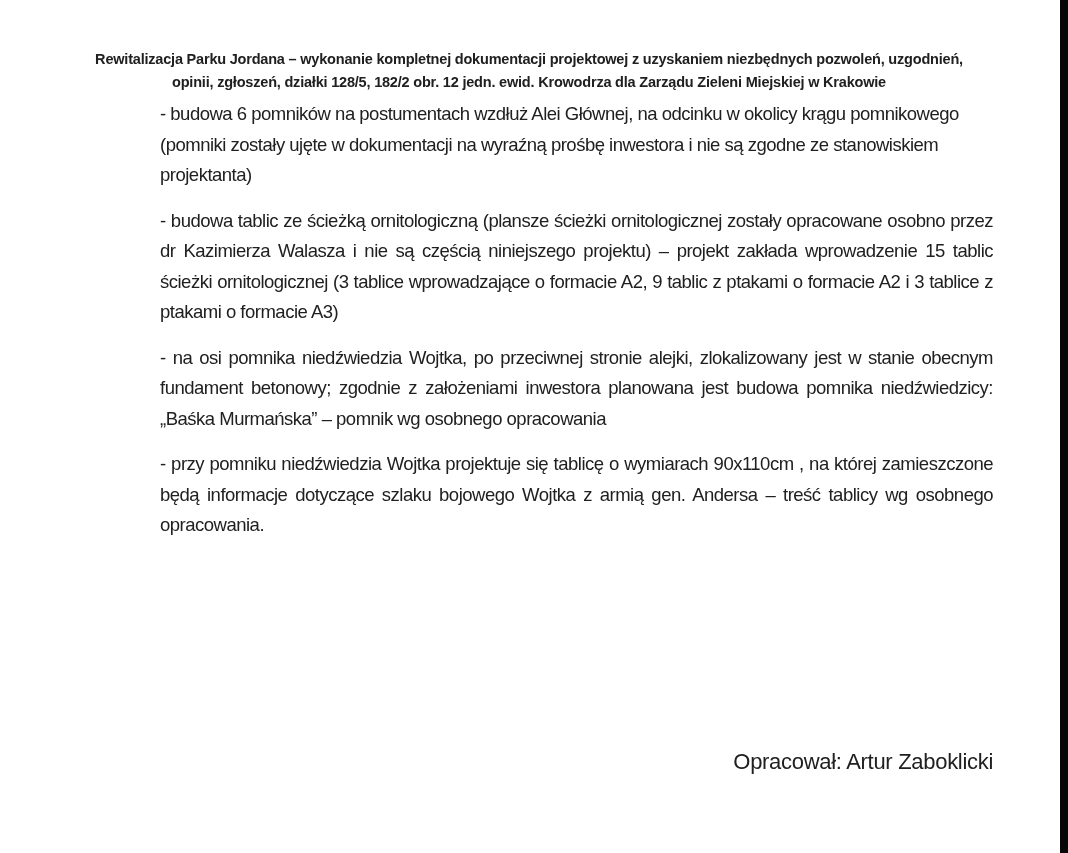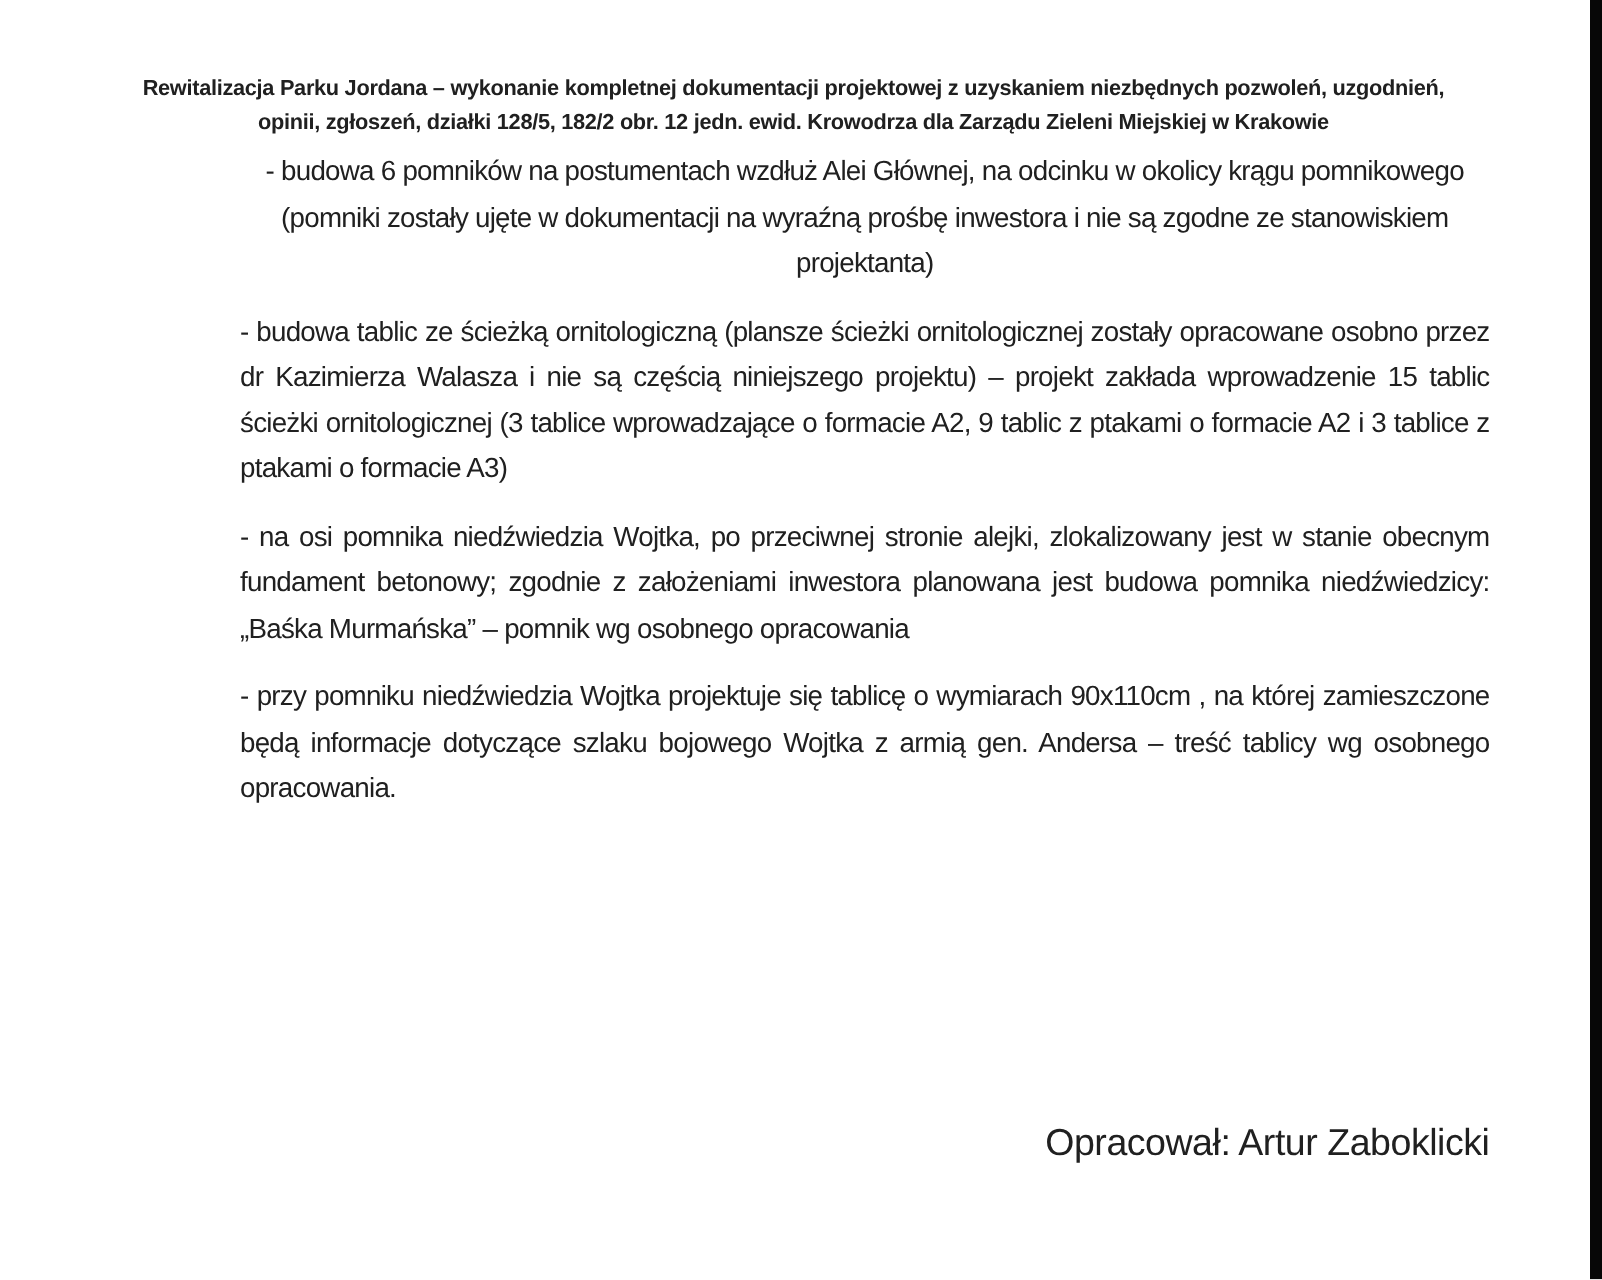--- a/index.html
+++ b/index.html
@@ -37,21 +37,21 @@
     margin: 0 0 15px 0;
     font-size: 18.5px;
     line-height: 30.5px;
     letter-spacing: -0.5px;
     text-align: justify; 
   }
   .doc-footer {
     position: absolute;
     top: 750px;
     right: 75px;
-    font-size: 25px;
+    font-size: 22px;
     letter-spacing: -0.3px;
     line-height: 24px;
     text-align: right;
   }
   .right-edge-bar {
     position: absolute;
     top: 0;
     right: 0;
     width: 8px;
     height: 100%;
@@ -62,21 +62,21 @@
 <body>
 
 <div class="page">
 
   <header class="doc-header">
     <div class="doc-header-line">Rewitalizacja Parku Jordana – wykonanie kompletnej dokumentacji projektowej z uzyskaniem niezbędnych pozwoleń, uzgodnień,</div>
     <div class="doc-header-line">opinii, zgłoszeń, działki 128/5, 182/2 obr. 12 jedn. ewid. Krowodrza dla Zarządu Zieleni Miejskiej w Krakowie</div>
   </header>
 
   <main class="doc-body">
-    <p class="doc-paragraph" style="text-align: center;">- budowa 6 pomników na postumentach wzdłuż Alei Głównej, na odcinku w okolicy krągu pomnikowego (pomniki zostały ujęte w dokumentacji na wyraźną prośbę inwestora i nie są zgodne ze stanowiskiem projektanta)</p>
+    <p class="doc-paragraph" style="text-align: left;">- budowa 6 pomników na postumentach wzdłuż Alei Głównej, na odcinku w okolicy krągu pomnikowego (pomniki zostały ujęte w dokumentacji na wyraźną prośbę inwestora i nie są zgodne ze stanowiskiem projektanta)</p>
     <p class="doc-paragraph" style="text-align: justify;">- budowa tablic ze ścieżką ornitologiczną (plansze ścieżki ornitologicznej zostały opracowane osobno przez dr Kazimierza Walasza i nie są częścią niniejszego projektu) – projekt zakłada wprowadzenie 15 tablic ścieżki ornitologicznej (3 tablice wprowadzające o formacie A2, 9 tablic z ptakami o formacie A2 i 3 tablice z ptakami o formacie A3)</p>
     <p class="doc-paragraph" style="text-align: justify;">- na osi pomnika niedźwiedzia Wojtka, po przeciwnej stronie alejki, zlokalizowany jest w stanie obecnym fundament betonowy; zgodnie z założeniami inwestora planowana jest budowa pomnika niedźwiedzicy: „Baśka Murmańska” – pomnik wg osobnego opracowania</p>
     <p class="doc-paragraph" style="text-align: justify;">- przy pomniku niedźwiedzia Wojtka projektuje się tablicę o wymiarach 90x110cm , na której zamieszczone będą informacje dotyczące szlaku bojowego Wojtka z armią gen. Andersa – treść tablicy wg osobnego opracowania.</p>
   </main>
 
   <footer class="doc-footer">
     <span>Opracował: Artur Zaboklicki</span>
   </footer>
 
   <div class="right-edge-bar"></div>

